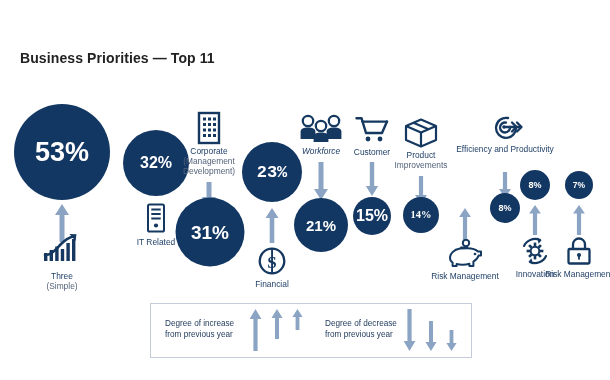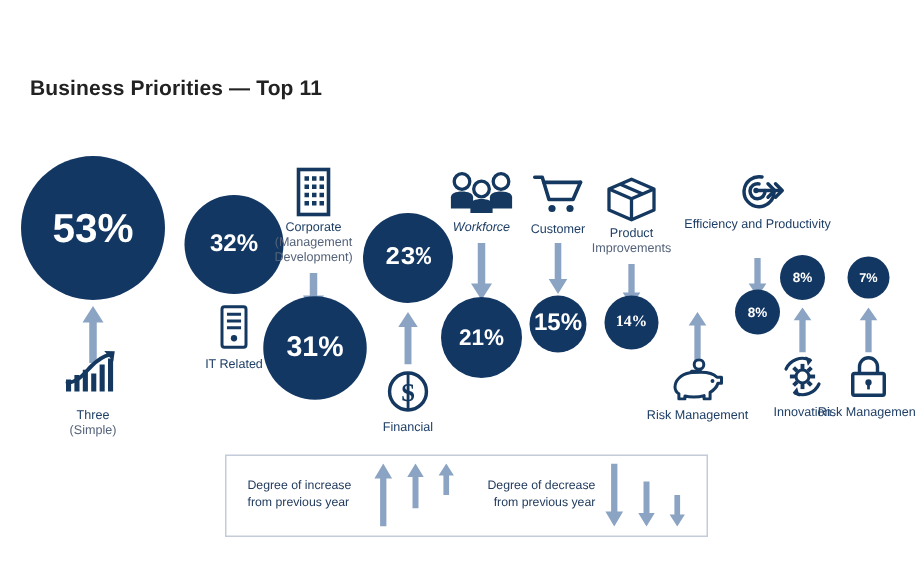--- a/index.html
+++ b/index.html
@@ -313,21 +313,21 @@
         <path d="M6.5 0 L12.4 10 L8.6 10 L8.6 42 L4.4 42 L4.4 10 L0.6 10 Z" fill="#8ca4c3"></path>
       </svg>
     <svg width="12" height="30" viewBox="0 0 12 30">
         <path d="M6 0 L11.5 9 L8 9 L8 30 L4 30 L4 9 L0.5 9 Z" fill="#8ca4c3"></path>
       </svg>
     <svg width="11" height="21" viewBox="0 0 11 21">
         <path d="M5.5 0 L10.6 8 L7.4 8 L7.4 21 L3.6 21 L3.6 8 L0.4 8 Z" fill="#8ca4c3"></path>
       </svg>
   </div>
 
-  <div class="legend-text" style="left:325px;top:318px;text-align:right;">
+  <div class="legend-text" style="left:325px;top:318px;">
     <span>Degree of decrease</span><br>
     <span>from previous year</span>
   </div>
   <div class="legend-arrows down" style="left:403px;top:309px;">
     <svg width="13" height="42" viewBox="0 0 13 42">
         <path d="M4.4 0 L8.6 0 L8.6 32 L12.4 32 L6.5 42 L0.6 32 L4.4 32 Z" fill="#8ca4c3"></path>
       </svg>
     <svg width="12" height="42" viewBox="0 0 12 42">
         <g transform="translate(0,12)">
           <path d="M4 0 L8 0 L8 21 L11.5 21 L6 30 L0.5 21 L4 21 Z" fill="#8ca4c3"></path>

